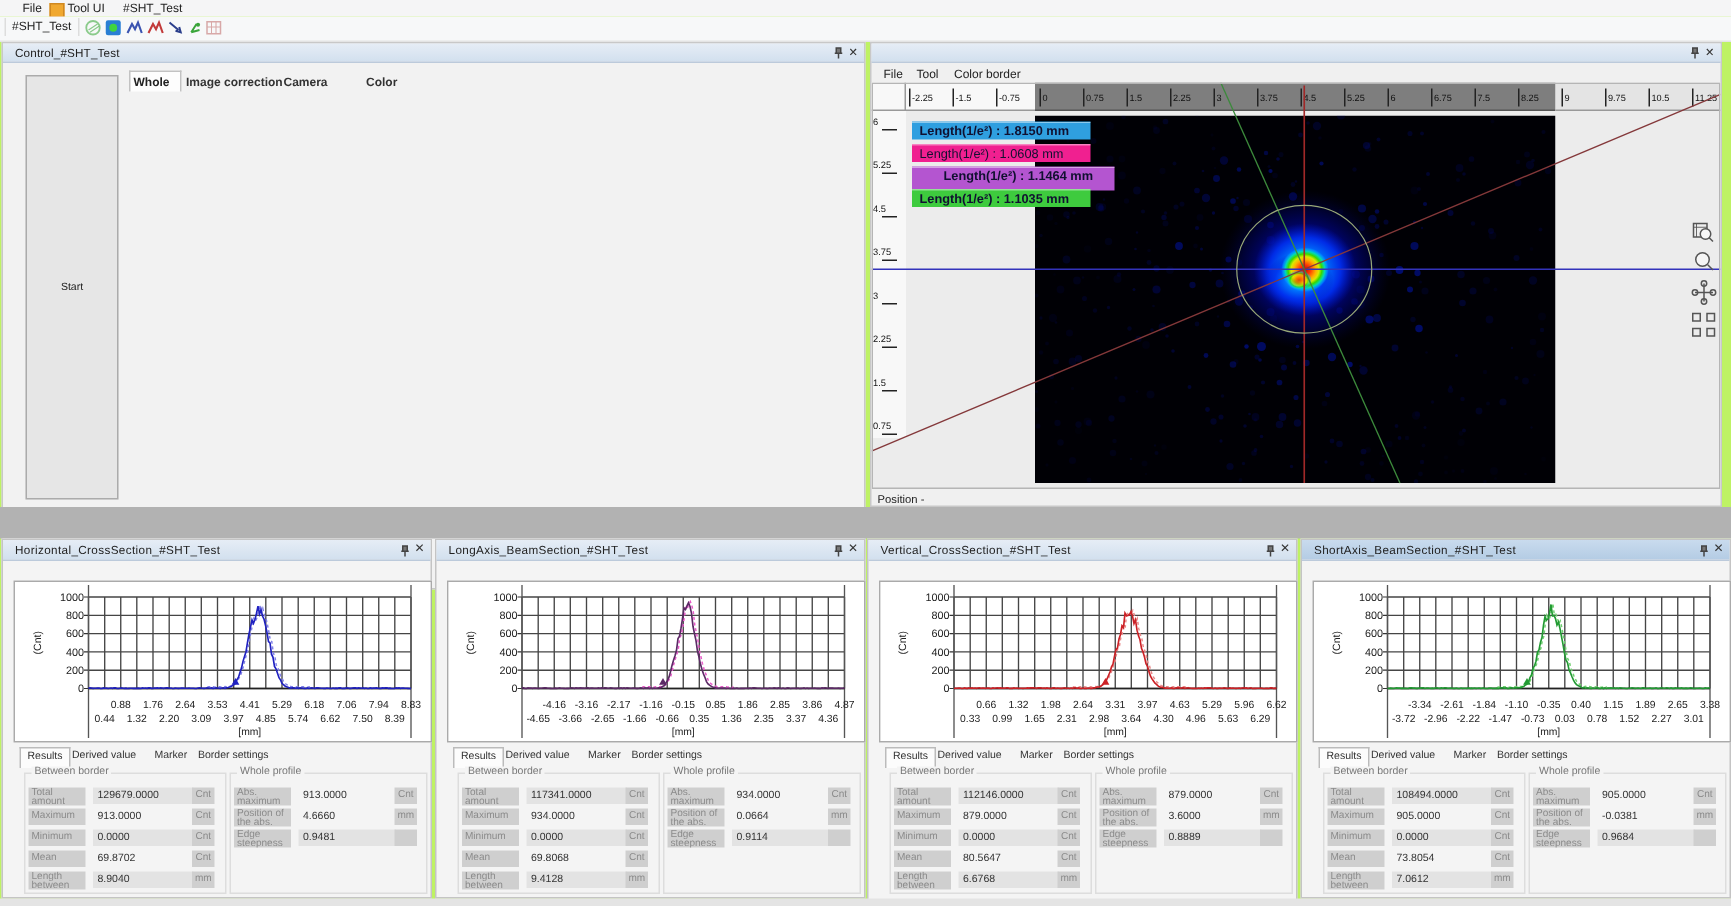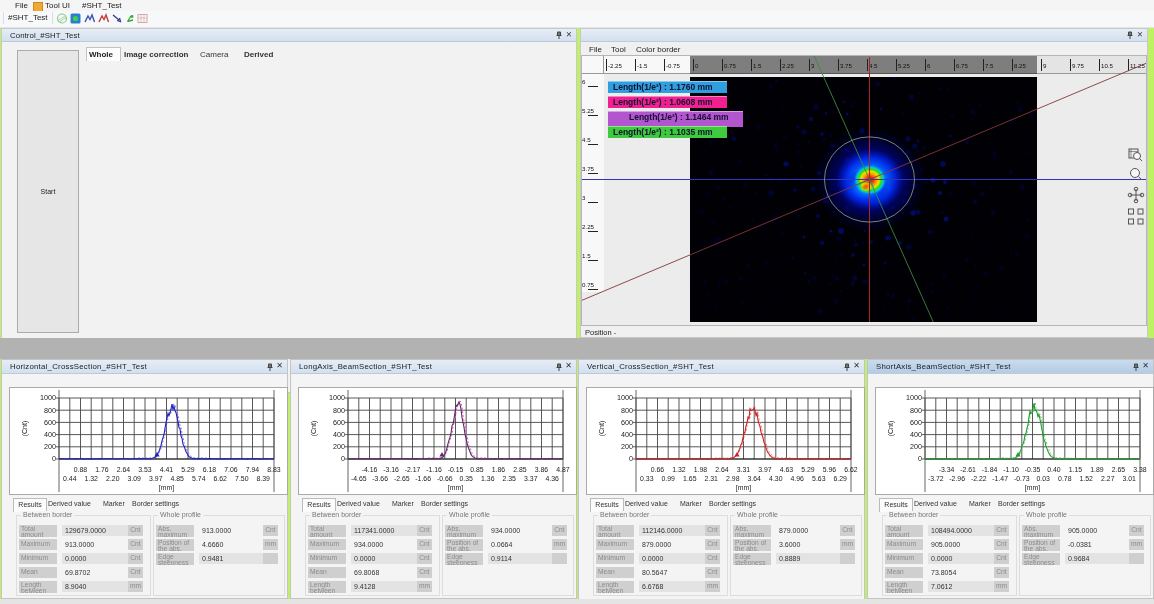--- a/index.html
+++ b/index.html
@@ -33,22 +33,22 @@
         <span class="abs" style="left:8px;top:1.5px;font-size:7.8px;letter-spacing:0.1px;color:#222;white-space:nowrap">Control_#SHT_Test</span>
         <svg class="abs" style="right:13px;top:2px" width="8" height="9">
           <path d="M2.5 1 h3 v3.5 h-3 z M4 4.5 v3.5 M1.5 4.5 h5" stroke="#444" stroke-width="1" fill="#777"></path>
         </svg>
         <span class="abs" style="right:4px;top:0.5px;font-size:7.5px;color:#333">✕</span>
       </div>
 <div class="abs" style="left:15px;top:21px;width:60px;height:281px;background:#e6e6e6;border:1px solid #ababab;font-size:7px;color:#222;text-align:center;line-height:281px">Start</div>
 <div class="abs" style="left:84px;top:18px;width:35px;height:14px;background:#fdfdfd;border:1px solid #c2c2c2;border-bottom:none;box-sizing:border-box"></div>
 <span class="abs" style="left:87px;top:21px;font-size:8px;font-weight:bold;color:#222">Whole</span>
 <span class="abs" style="left:122px;top:21px;font-size:8px;font-weight:bold;color:#333">Image correction</span>
-<span class="abs" style="left:198px;top:21px;font-size:8px;font-weight:normal;color:#333">Camera</span>
-<span class="abs" style="left:242px;top:21px;font-size:8px;font-weight:bold;color:#333">Derived</span>
+<span class="abs" style="left:187px;top:21px;font-size:8px;font-weight:bold;color:#333">Camera</span>
+<span class="abs" style="left:242px;top:21px;font-size:8px;font-weight:bold;color:#333">Color</span>
 </div>
 <div class="abs" style="left:580px;top:28px;width:568px;height:310px;background:#f0f0f0;border:1px solid #c8c8c8;box-sizing:border-box">
 <div class="abs" style="left:0;top:0;width:566px;height:12px;background:linear-gradient(#e6edf6,#d2e0ee);border-bottom:1px solid #bccadb">
         <svg class="abs" style="right:13px;top:2px" width="8" height="9">
           <path d="M2.5 1 h3 v3.5 h-3 z M4 4.5 v3.5 M1.5 4.5 h5" stroke="#444" stroke-width="1" fill="#777"></path>
         </svg>
         <span class="abs" style="right:4px;top:0.5px;font-size:7.5px;color:#333">✕</span>
       </div>
 <span class="abs" style="left:8px;top:15.5px;font-size:8px;color:#222">File</span>
 <span class="abs" style="left:30px;top:15.5px;font-size:8px;color:#222">Tool</span>
@@ -475,22 +475,22 @@
             <ellipse cx="176" cy="109.8" rx="8.5" ry="6.5" fill="url(#core)" opacity="0.6"></ellipse>
           </svg>
         </div>
 <svg class="abs" style="left:0;top:0" width="566" height="271">
 <line x1="0" y1="124.5" x2="566" y2="124.5" stroke="#3333bb" stroke-width="1.1"></line>
 <line x1="288.5" y1="2" x2="288.5" y2="267" stroke="#a02828" stroke-width="1.1"></line>
 <line x1="232.8" y1="0" x2="352.3" y2="267" stroke="#3c8a3c" stroke-width="0.9"></line>
 <line x1="0" y1="245.7" x2="566" y2="7.9" stroke="#84383a" stroke-width="0.9"></line>
 <ellipse cx="288.5" cy="124.5" rx="45" ry="42.6" fill="none" stroke="#98a878" stroke-width="0.8"></ellipse>
 </svg>
-<div class="abs" style="left:27px;top:26px;width:119px;height:12px;background:#2f9fe0;box-shadow:inset 0 1px 0 rgba(255,255,255,0.45);font-size:8.5px;font-weight:bold;color:#101030;line-height:12.5px;text-align:left;padding-left:0;text-indent:5px">Length(1/e²) : 1.1760 mm</div>
-<div class="abs" style="left:27px;top:41px;width:119px;height:12px;background:#f02090;box-shadow:inset 0 1px 0 rgba(255,255,255,0.45);font-size:8.5px;font-weight:bold;color:#101030;line-height:12.5px;text-align:left;padding-left:0;text-indent:5px">Length(1/e²) : 1.0608 mm</div>
+<div class="abs" style="left:27px;top:26px;width:119px;height:12px;background:#2f9fe0;box-shadow:inset 0 1px 0 rgba(255,255,255,0.45);font-size:8.5px;font-weight:bold;color:#101030;line-height:12.5px;text-align:left;padding-left:0;text-indent:5px">Length(1/e²) : 1.8150 mm</div>
+<div class="abs" style="left:27px;top:41px;width:119px;height:12px;background:#f02090;box-shadow:inset 0 1px 0 rgba(255,255,255,0.45);font-size:8.5px;font-weight:normal;color:#101030;line-height:12.5px;text-align:left;padding-left:0;text-indent:5px">Length(1/e²) : 1.0608 mm</div>
 <div class="abs" style="left:27px;top:56px;width:119px;height:16px;background:#b455d0;box-shadow:inset 0 1px 0 rgba(255,255,255,0.45);font-size:8.5px;font-weight:bold;color:#101030;line-height:12.5px;text-align:left;padding-left:16px;text-indent:5px">Length(1/e²) : 1.1464 mm</div>
 <div class="abs" style="left:27px;top:71px;width:119px;height:12px;background:#3ecb3e;box-shadow:inset 0 1px 0 rgba(255,255,255,0.45);font-size:8.5px;font-weight:bold;color:#101030;line-height:12.5px;text-align:left;padding-left:0;text-indent:5px">Length(1/e²) : 1.1035 mm</div>
 <svg class="abs" style="left:546px;top:92px" width="20" height="88">
 <g stroke="#555" fill="none" stroke-width="1">
 <rect x="2" y="2" width="9" height="9" fill="#eee"></rect>
             <path d="M2 4.5 h9 M4 2 v9" stroke-width="0.6"></path>
 <circle cx="10" cy="9" r="3.5" fill="#f8f8f8"></circle>
             <line x1="12.5" y1="11.5" x2="15" y2="14"></line>
 <circle cx="8" cy="26" r="4.5" fill="#f6f6f6"></circle>
             <line x1="11.5" y1="29.5" x2="15" y2="33"></line>

